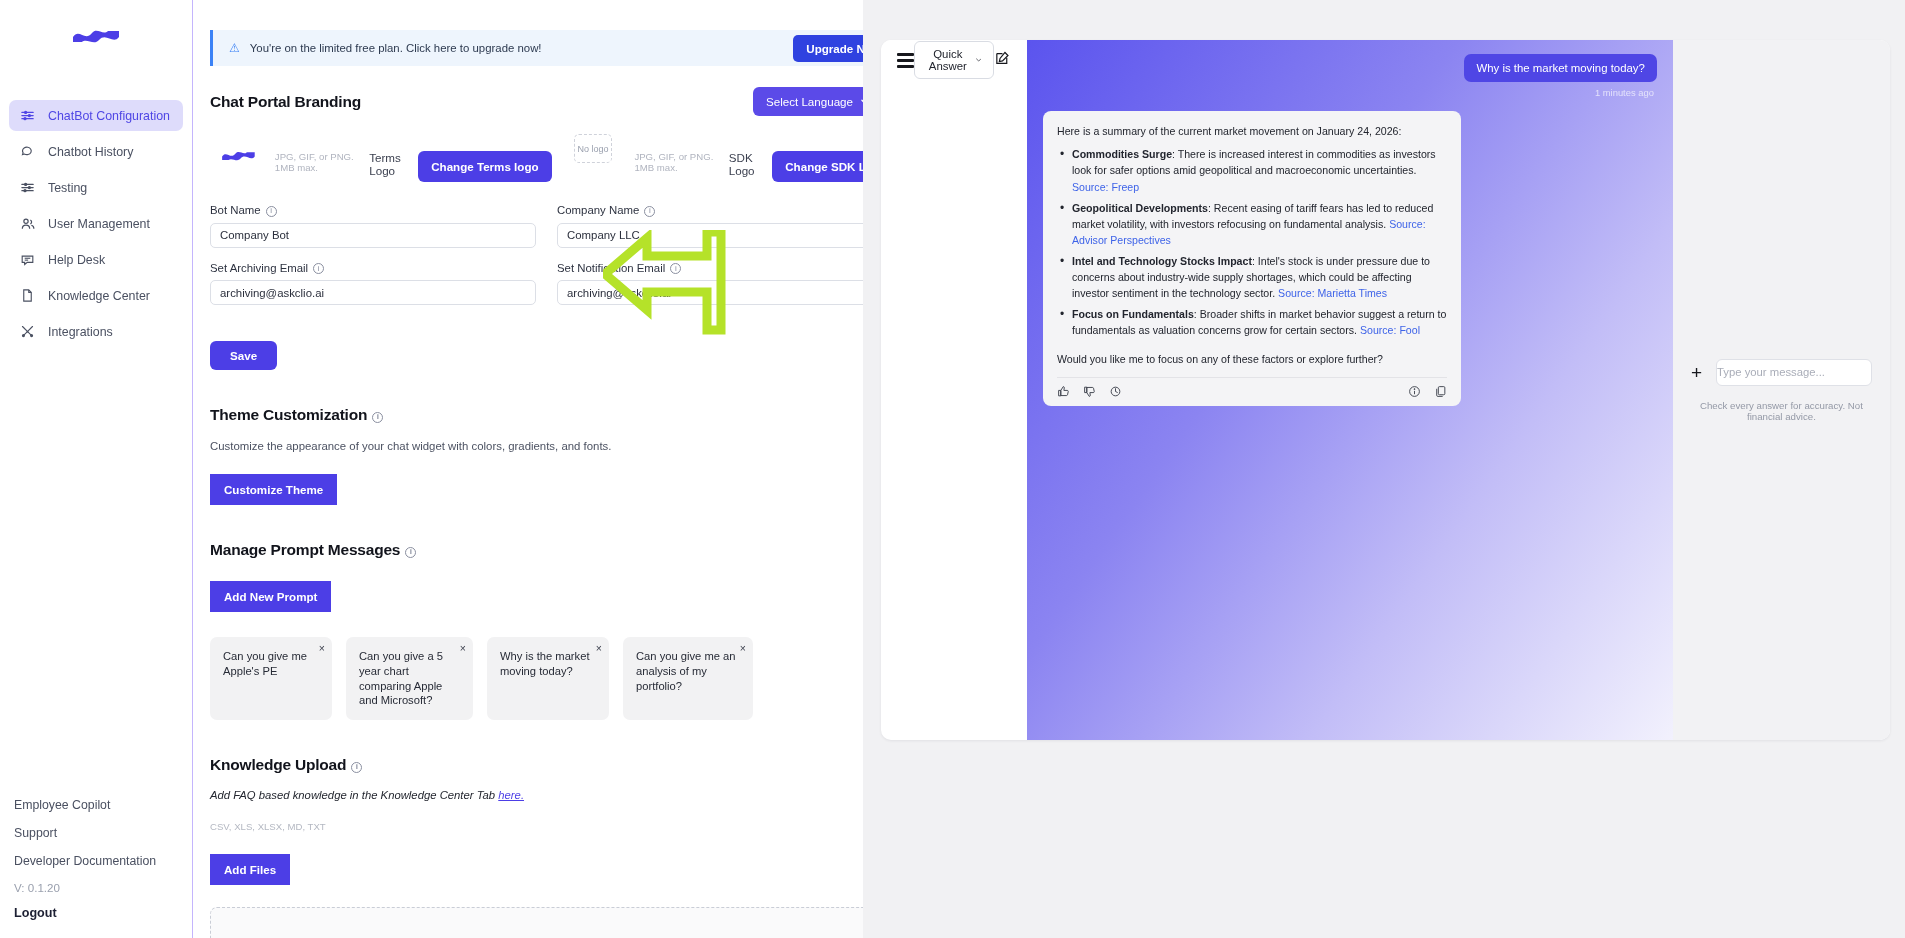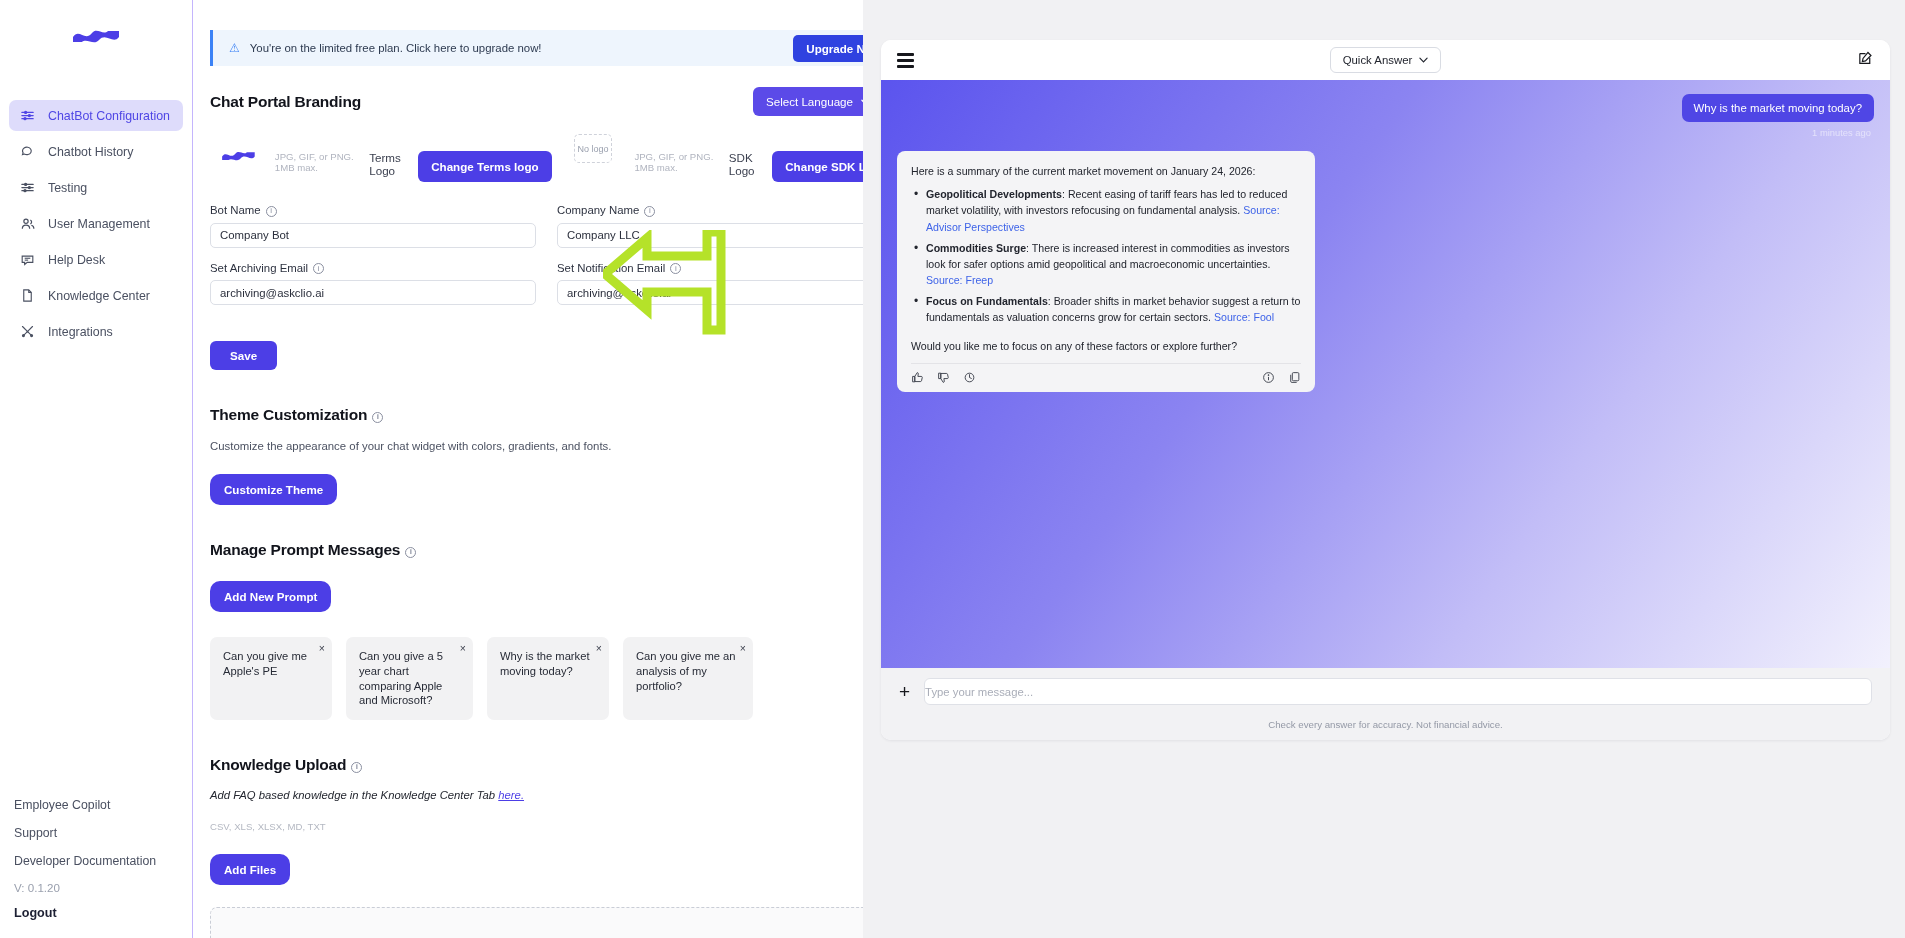--- a/index.html
+++ b/index.html
@@ -94,21 +94,21 @@
   .fld-gap { height: 14px; }
   .save-btn {
     background: #4c3ee6; color: #fff; border: none; border-radius: 6px;
     font-size: 11.6px; font-weight: 600; padding: 8px 20px; cursor: pointer;
     margin-top: 36px; align-self: flex-start;
   }
 
   .blk { margin-top: 36px; padding-right: 17px; }
   .blk-sub { font-size: 11.4px; color: #4c5262; margin-top: 16px; }
   .blk-btn {
-    background: #4c3ee6; color: #fff; border: none; border-radius: 10px;
+    background: #4c3ee6; color: #fff; border: none; border-radius: 0;
     font-size: 11.6px; font-weight: 600; padding: 9px 14px; cursor: pointer; margin-top: 22px;
   }
 
   .prompt-row { display: flex; gap: 14px; margin-top: 25px; }
   .prompt-card {
     background: #f2f2f3; border-radius: 7px; width: 122px; min-height: 58px;
     padding: 12px 12px 12px 13px; position: relative; font-size: 11.2px;
     color: #272b36; line-height: 1.32; cursor: pointer;
   }
   .prompt-card .x {
@@ -128,21 +128,21 @@
   
   .arrow-anno { position: absolute; left: 410px; top: 230px; pointer-events: none; z-index: 40; }
 
   
   .chat-outer {
     position: absolute; right: 0; top: 0; width: 1042px; height: 938px;
     background: #f1f1f3; padding: 40px 15px 0 18px;
   }
   .chat-panel {
     width: 100%; height: 700px; background: #fff; border-radius: 10px;
-    display: flex; flex-direction: column; overflow: hidden;
+    display: flex; flex-direction: row; overflow: hidden;
     box-shadow: 0 1px 3px rgba(20,20,40,0.07);
   }
   .chat-head {
     height: 40px; display: flex; align-items: center; padding: 0 16px;
     background: #fff; flex: 0 0 40px;
   }
   .hamb { display: flex; flex-direction: column; gap: 3px; cursor: pointer; }
   .hamb span { display: block; width: 17px; height: 3px; background: #17181d; border-radius: 1px; }
   .qa-btn {
     margin: 0 auto; background: #fff; border: 1px solid #d9dce3; border-radius: 6px;
@@ -445,24 +445,27 @@
         <div class="chat-body">
           <div class="user-row">
             <div class="user-bubble">Why is the market moving today?</div>
             <div class="msg-time">1 minutes ago</div>
           </div>
 
           <div class="bot-bubble">
             <div class="bot-intro">Here is a summary of the current market movement on January 24, 2026:</div>
             <ul class="bot-list">
               <li>
+                <b>Commodities Surge</b><span>: There is increased interest in commodities as investors look for safer options amid geopolitical and macroeconomic uncertainties. </span><span class="src">Source: Freep</span>
+              </li>
+              <li>
                 <b>Geopolitical Developments</b><span>: Recent easing of tariff fears has led to reduced market volatility, with investors refocusing on fundamental analysis. </span><span class="src">Source: Advisor Perspectives</span>
               </li>
               <li>
-                <b>Commodities Surge</b><span>: There is increased interest in commodities as investors look for safer options amid geopolitical and macroeconomic uncertainties. </span><span class="src">Source: Freep</span>
+                <b>Intel and Technology Stocks Impact</b><span>: Intel's stock is under pressure due to concerns about industry-wide supply shortages, which could be affecting investor sentiment in the technology sector. </span><span class="src">Source: Marietta Times</span>
               </li>
               <li>
                 <b>Focus on Fundamentals</b><span>: Broader shifts in market behavior suggest a return to fundamentals as valuation concerns grow for certain sectors. </span><span class="src">Source: Fool</span>
               </li>
             </ul>
             <div class="bot-tail">Would you like me to focus on any of these factors or explore further?</div>
 
             <div class="bot-actions">
               <span class="act">
                 <svg width="13" height="13" viewBox="0 0 24 24" fill="none" stroke="#3a3e49" stroke-width="1.7">

